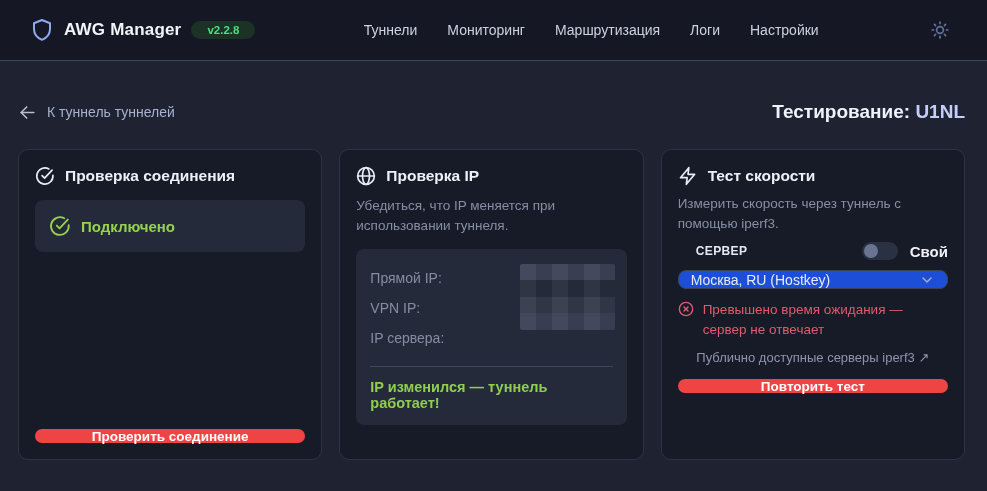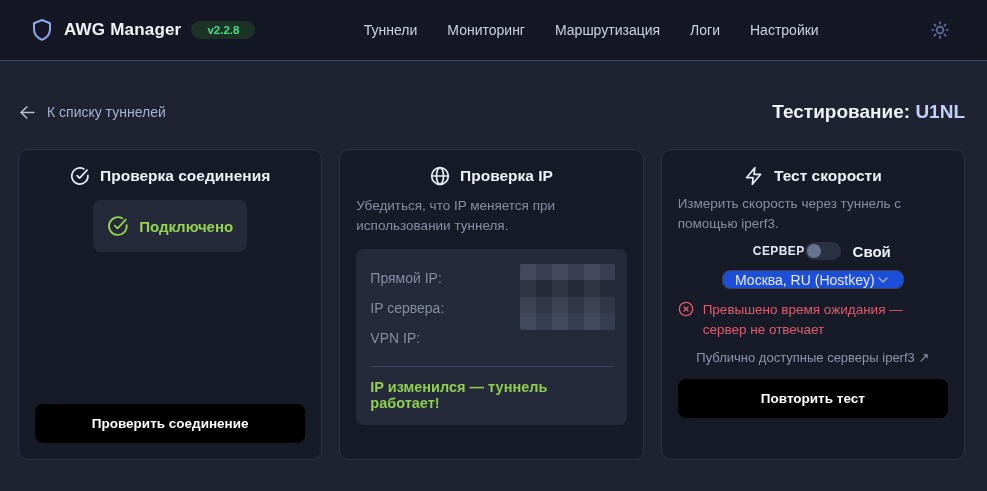--- a/index.html
+++ b/index.html
@@ -44,37 +44,36 @@
     margin-top:26px;
     display:grid; grid-template-columns:repeat(3,1fr); gap:17px;
   }
   .card {
     background:#171b28;
     border:1px solid #2c3347;
     border-radius:10px;
     padding:16px;
     display:flex; flex-direction:column;
     min-height:311px;
-    align-items:center;
   }
   .card-title-row { display:flex; align-items:center; gap:10px; }
   .card-title { font-size:15.5px; font-weight:bold; color:#eef0f7; }
   .card-desc { margin-top:10px; font-size:13.5px; line-height:1.45; color:#878ea4; }
 
   .inner-box {
     margin-top:14px; background:#242a3a; border-radius:8px; padding:15px 14px;
   }
   .status-row { display:flex; align-items:center; gap:10px; }
   .status-text { font-size:15px; font-weight:bold; color:#97d24f; }
   .latency { margin-top:11px; font-size:13.5px; color:#c9cedd; }
 
   .btn {
     margin-top:auto;
-    width:100%; height:39px;
-    background:#000000; border:none; border-radius:8px;
+    width:100%; height:14px;
+    background:#ef4444; border:none; border-radius:8px;
     color:#fff; font-size:13.5px; font-weight:600;
     font-family:"Liberation Sans", sans-serif;
     cursor:pointer;
   }
 
   
   .ip-box { position:relative; margin-top:14px; background:#242a3a; border-radius:8px; padding:14px; }
   .ip-label { font-size:14px; color:#868da3; line-height:30px; }
   .ip-mosaic {
     position:absolute; top:15px; right:12px;
@@ -154,21 +153,21 @@
 <div class="page">
 
   <div class="page-header">
     <div class="back-link">
       <span>
         <svg width="19" height="19" viewBox="0 0 24 24" fill="none" stroke="#b9bfcf" stroke-width="2" stroke-linecap="round" stroke-linejoin="round">
           <line x1="20" y1="12" x2="4" y2="12"></line>
             <polyline points="11 5 4 12 11 19"></polyline>
         </svg>
       </span>
-      <span>К списку туннелей</span>
+      <span>К туннель туннелей</span>
     </div>
     <div class="page-title"><span>Тестирование: </span><span class="tunnel-name">U1NL</span></div>
   </div>
 
   <div class="cards">
 
     <div class="card">
       <div class="card-title-row">
         <span>
           <svg width="20" height="20" viewBox="0 0 24 24" fill="none" stroke="#e9ecf5" stroke-width="2" stroke-linecap="round" stroke-linejoin="round">
@@ -199,22 +198,22 @@
             <circle cx="12" cy="12" r="10"></circle>
             <ellipse cx="12" cy="12" rx="4.2" ry="10"></ellipse>
             <line x1="2" y1="12" x2="22" y2="12"></line>
           </svg>
         </span>
         <span class="card-title">Проверка IP</span>
       </div>
       <div class="card-desc">Убедиться, что IP меняется при использовании туннеля.</div>
       <div class="ip-box">
         <div class="ip-label">Прямой IP:</div>
+        <div class="ip-label">VPN IP:</div>
         <div class="ip-label">IP сервера:</div>
-        <div class="ip-label">VPN IP:</div>
         <div class="ip-mosaic"></div>
         <hr class="ip-divider">
         <div class="ip-result">IP изменился — туннель работает!</div>
       </div>
     </div>
 
     <div class="card">
       <div class="card-title-row">
         <span>
           <svg width="20" height="20" viewBox="0 0 24 24" fill="none" stroke="#e9ecf5" stroke-width="2" stroke-linejoin="round">

